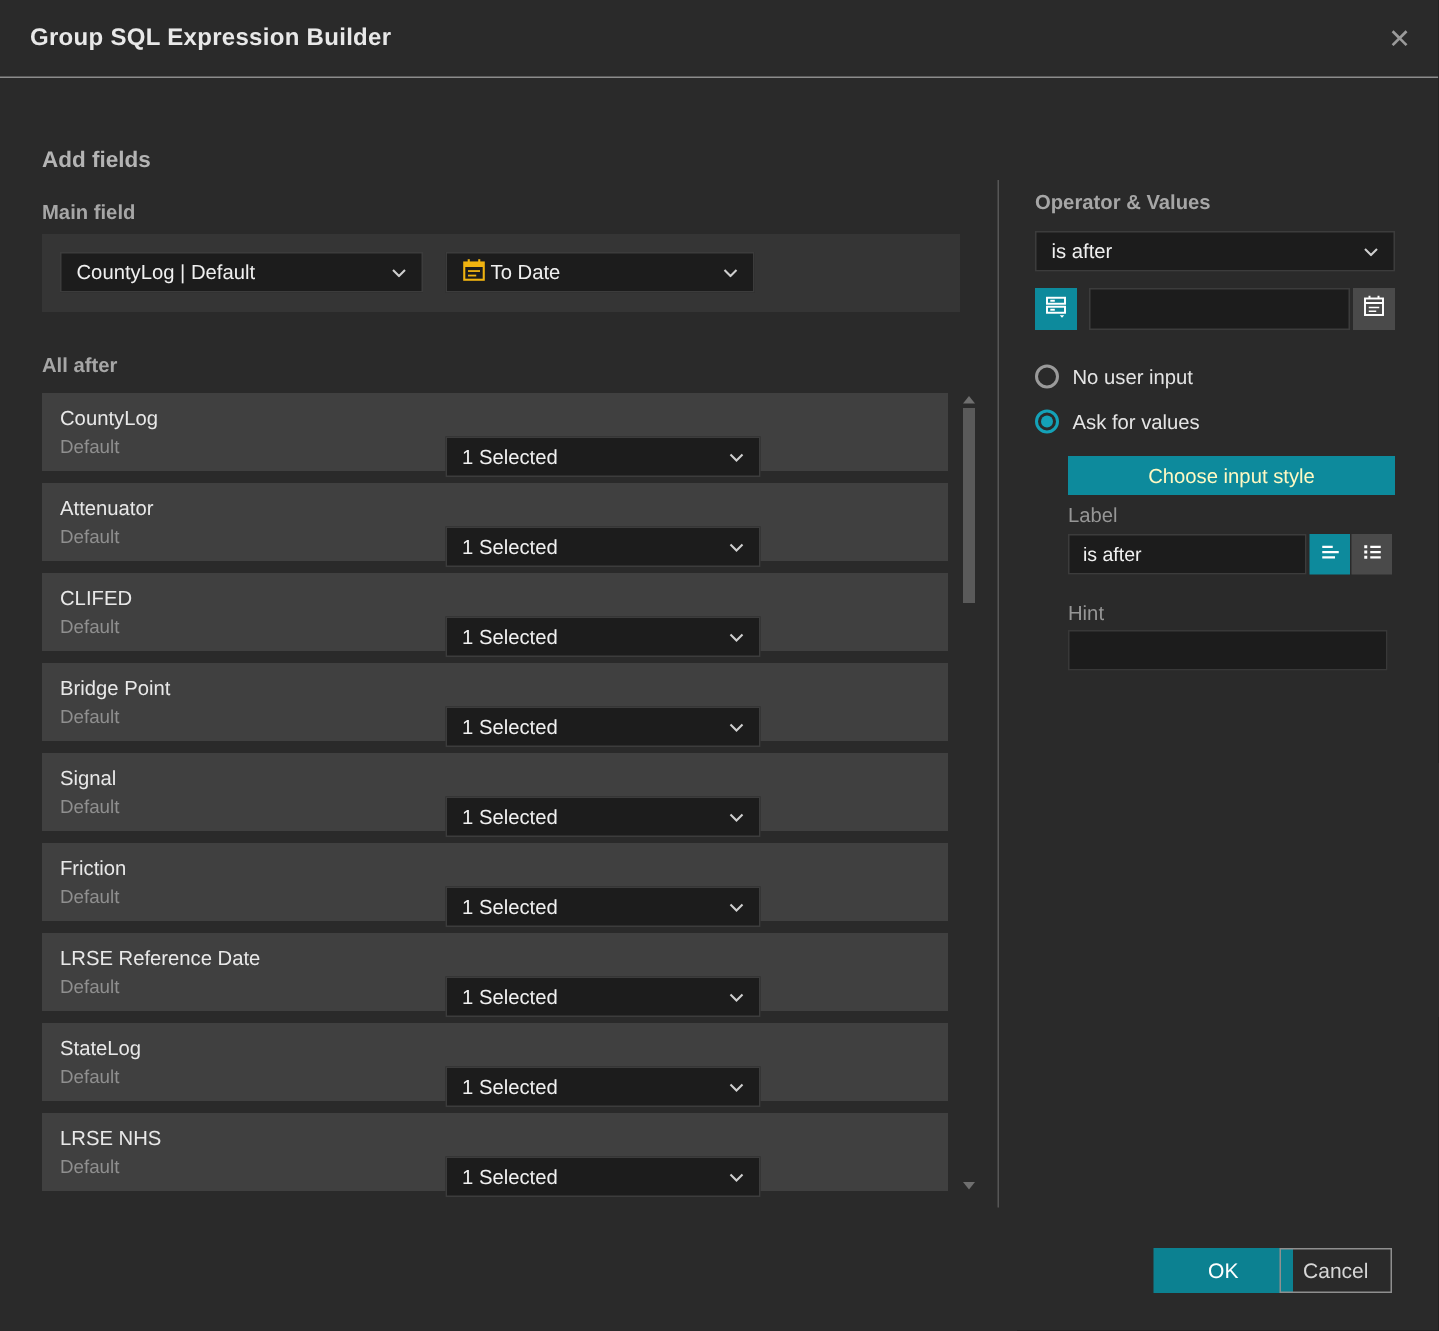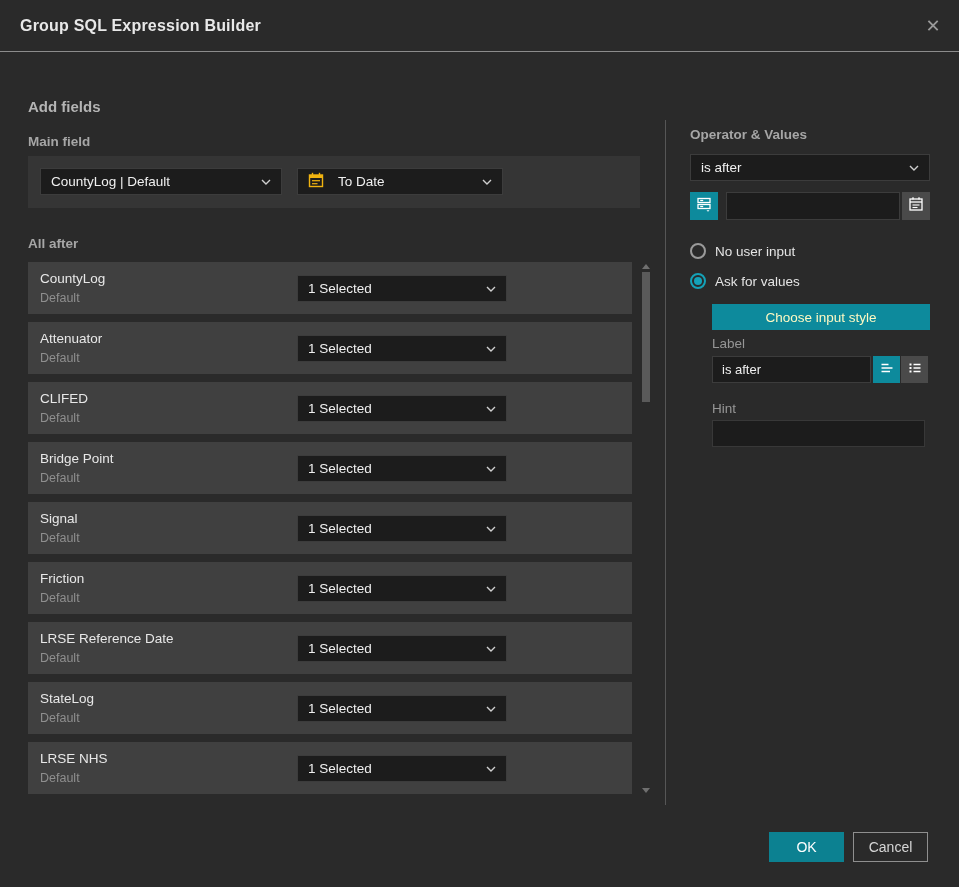--- a/index.html
+++ b/index.html
@@ -20,27 +20,27 @@
   .lbl-main{position:absolute;left:28px;top:134px;}
   .lbl-all{position:absolute;left:28px;top:236px;}
   
   .panel{position:absolute;left:28px;top:156px;width:612px;height:52px;background:#353535;}
   .select{
     background:#1c1c1c;border:1px solid #3c3c3c;display:flex;align-items:center;
     padding:0 10px;font-size:13.5px;color:#f0f0f0;cursor:pointer;
   }
   .select .caret{margin-left:auto;display:flex;align-items:center;}
   .sel-main1{position:absolute;left:12px;top:12px;width:242px;height:27px;}
-  .sel-main2{position:absolute;left:269px;top:12px;width:206px;height:27px;gap:14px;}
+  .sel-main2{position:absolute;left:269px;top:12px;width:206px;height:27px;gap:3px;}
   
   .list{position:absolute;left:28px;top:262px;width:604px;display:flex;flex-direction:column;gap:8px;}
   .frow{position:relative;height:52px;background:#404040;flex:none;}
   .frow .fname{position:absolute;left:12px;top:9px;font-size:13.5px;color:#e8e8e8;}
   .frow .fsub{position:absolute;left:12px;top:29px;font-size:12.5px;color:#8f8f8f;}
-  .frow .select{position:absolute;left:269px;top:13px;width:210px;height:27px;}
+  .frow .select{position:absolute;left:269px;top:29px;width:210px;height:27px;}
   
   .scrollbar{position:absolute;left:641px;top:262px;width:10px;height:533px;}
   .sb-up{position:absolute;left:1px;top:2px;width:0;height:0;
     border-left:4px solid transparent;border-right:4px solid transparent;border-bottom:5px solid #6f6f6f;}
   .sb-down{position:absolute;left:1px;bottom:2px;width:0;height:0;
     border-left:4px solid transparent;border-right:4px solid transparent;border-top:5px solid #6f6f6f;}
   .sb-thumb{position:absolute;left:1px;top:10px;width:8px;height:130px;background:#5a5a5a;}
   
   .vdivider{position:absolute;left:665px;top:120px;width:1px;height:685px;background:#565656;}
   .rp{position:absolute;left:690px;top:120px;width:240px;height:560px;}
@@ -70,21 +70,21 @@
     font-family:"Liberation Sans", sans-serif;}
   .style-btn{position:absolute;top:236px;width:27px;height:27px;display:flex;align-items:center;
     justify-content:center;cursor:pointer;border:none;}
   .style-btn.single{left:183px;background:#0d8a9c;}
   .style-btn.multi{left:211px;background:#4a4a4a;}
   .lbl-hint{position:absolute;left:22px;top:281px;font-size:13.5px;color:#969696;}
   .hint-input{position:absolute;left:22px;top:300px;width:213px;height:27px;background:#1c1c1c;
     border:1px solid #383838;color:#f0f0f0;font-size:13px;padding:0 9px;
     font-family:"Liberation Sans", sans-serif;}
   
-  .ok-btn{position:absolute;left:769px;top:832px;width:75px;height:30px;background:#0c8191;
+  .ok-btn{position:absolute;left:769px;top:832px;width:93px;height:30px;background:#0c8191;
     border:none;color:#ffffff;font-size:14px;cursor:pointer;font-family:"Liberation Sans", sans-serif;}
   .cancel-btn{position:absolute;left:853px;top:832px;width:75px;height:30px;background:transparent;
     border:1px solid #8f8f8f;color:#d6d6d6;font-size:14px;cursor:pointer;
     font-family:"Liberation Sans", sans-serif;}
 </style>
 </head>
 <body>
 
 <div class="dialog">
 

